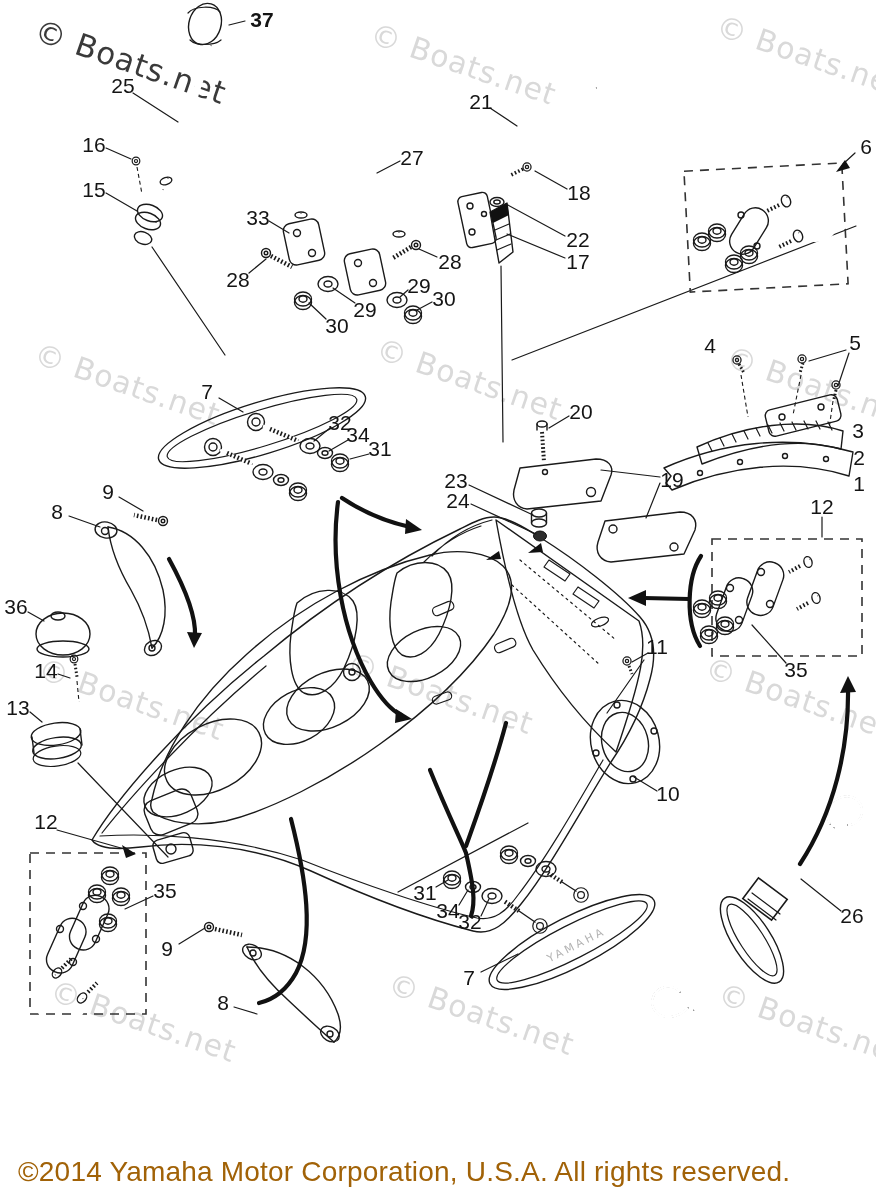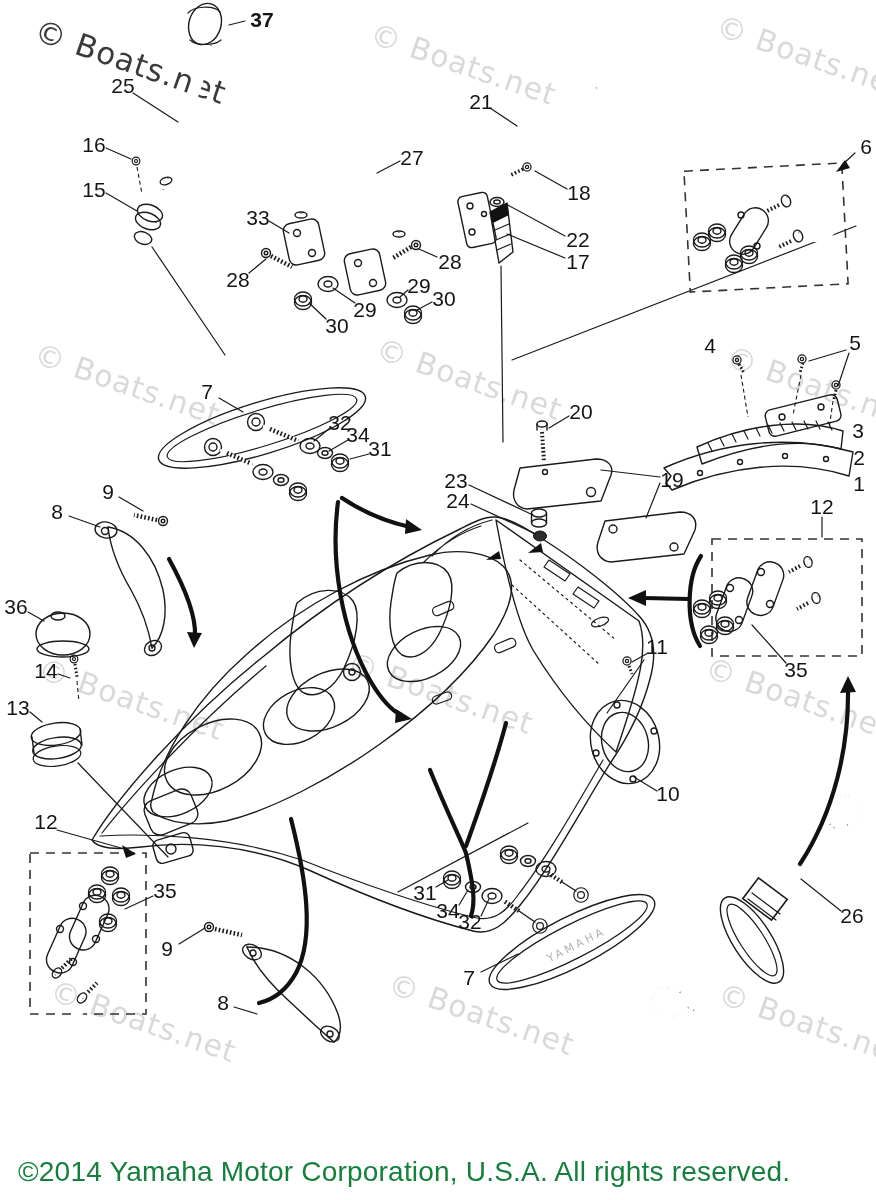--- a/index.html
+++ b/index.html
@@ -7,21 +7,21 @@
        font-family:"Liberation Sans",sans-serif;}
   #stage{position:absolute;left:0;top:0;}
   svg{display:block;}
   .callout{font:21px "Liberation Sans",sans-serif;fill:#141414;text-anchor:middle;}
   .callout.bold{font-weight:bold;}
   .wm{font:30px "DejaVu Sans",sans-serif;letter-spacing:1px;text-anchor:middle;}
   .wm.light{fill:#d9d9d9;}
   .wm.dark{fill:#3a3a3a;font-size:31px;}
   .brand{font:11px "DejaVu Sans",sans-serif;fill:#b3b3b3;letter-spacing:3px;text-anchor:middle;}
   .footer{position:absolute;left:18px;top:1156px;width:850px;
-          font:28px "Liberation Sans",sans-serif;color:#15803d;letter-spacing:.2px;}
+          font:28px "Liberation Sans",sans-serif;color:#a16207;letter-spacing:.2px;}
   .ln{stroke:#1a1a1a;fill:none;stroke-width:1.4;stroke-linecap:round;stroke-linejoin:round;}
   .thin{stroke-width:1.2;}
   .thread{stroke:#1a1a1a;fill:none;stroke-width:4.5;stroke-dasharray:1.6 2.2;stroke-linecap:butt;}
   .thread.sm{stroke-width:3;}
   .dashbox{stroke:#333;fill:none;stroke-width:1.6;stroke-dasharray:9 7;}
   .dashln{stroke:#1a1a1a;fill:none;stroke-width:1.1;stroke-dasharray:4 3;}
   .thick{stroke:#111;fill:none;stroke-width:4.2;stroke-linecap:round;}
   .fillhead{fill:#111;stroke:none;}
   .white{stroke:#fff;}
 </style>

